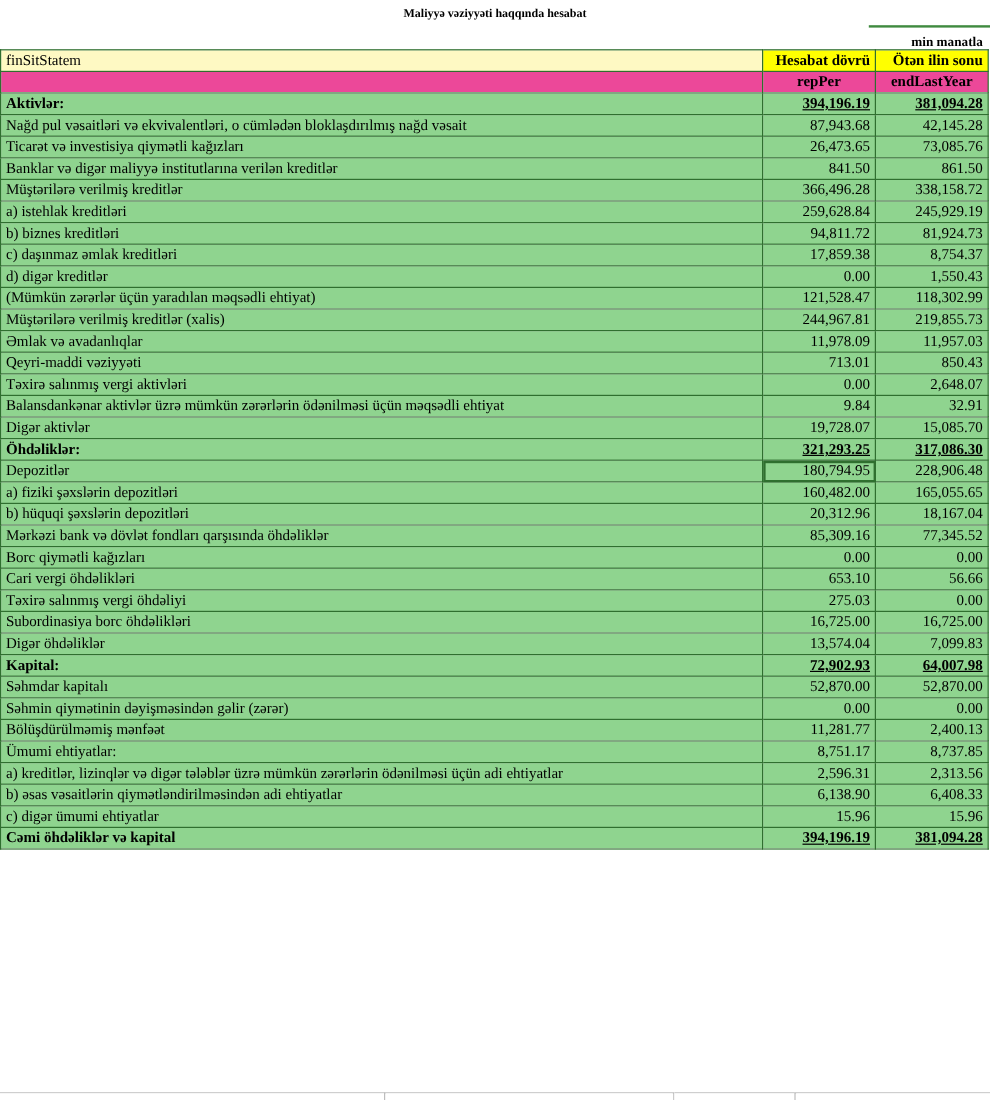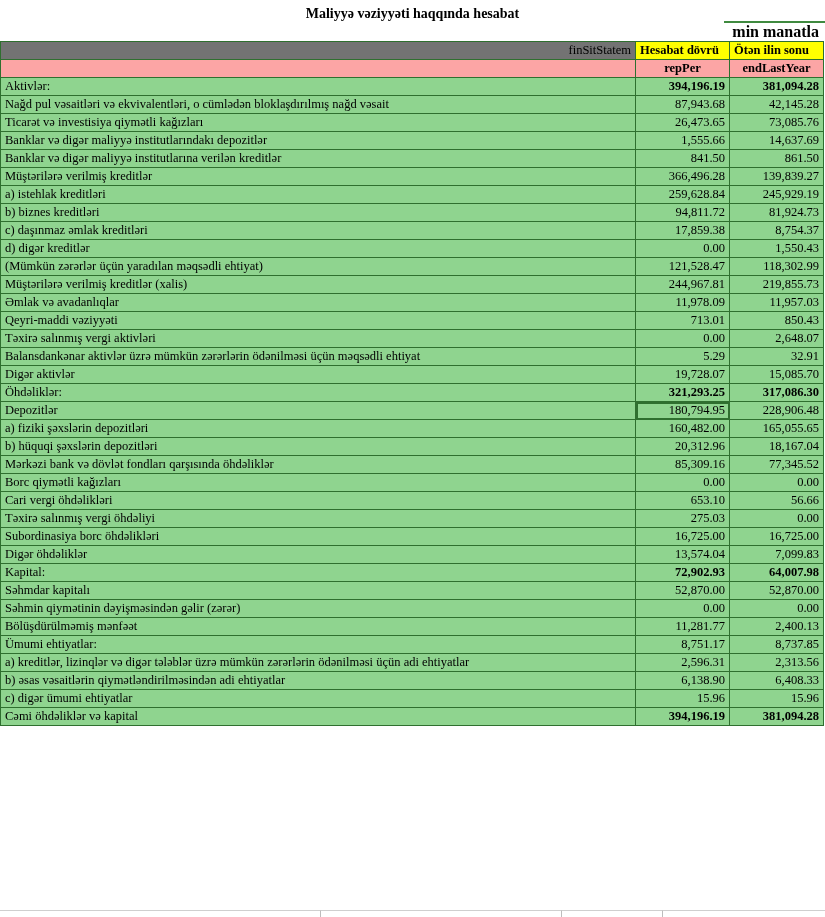--- a/index.html
+++ b/index.html
@@ -18,43 +18,43 @@
   .sheet {
     position: relative;
     width: 825px;
     height: 917px;
     box-sizing: border-box;
   }
   
   .title-row {
     height: 22px;
     display: flex;
-    align-items: flex-end;
+    align-items: center;
     justify-content: center;
     font-weight: bold;
-    font-size: 14px;
+    font-size: 10px;
     font-family: "Liberation Serif", serif;
   }
   .title-row .spacer-right {
     position: absolute;
     right: 0;
     top: 0;
     width: 101px;
     height: 21px;
     border-bottom: 2px solid #3f8a3f;
   }
   
   .units-row {
     height: 19px;
     display: flex;
     align-items: flex-end;
     justify-content: flex-end;
     padding-right: 6px;
     font-weight: bold;
-    font-size: 16px;
+    font-size: 11px;
     box-sizing: border-box;
   }
   table.fin {
     border-collapse: collapse;
     width: 823px;
     margin: 0;
     table-layout: fixed;
   }
   table.fin td, table.fin th {
     border: 1px solid #2f6f2f;
@@ -64,52 +64,52 @@
     height: 17px;
     box-sizing: border-box;
     overflow: hidden;
     white-space: nowrap;
   }
   col.c-label { width: 635px; }
   col.c-v1 { width: 94px; }
   col.c-v2 { width: 94px; }
 
   .hdr-label {
-    background: #737373;
-    text-align: right;
+    background: #fef9c3;
+    text-align: left;
     font-size: 13.5px;
     vertical-align: middle;
     height: 56px;
   }
   .hdr-col {
     background: #ffff00;
-    text-align: left;
+    text-align: right;
     font-weight: bold;
     font-size: 13px;
     vertical-align: middle;
     height: 56px;
   }
   .hdr-code {
-    background: #fca5a5;
+    background: #ec4899;
     text-align: center;
     font-weight: bold;
     font-size: 13px;
     height: 19px;
   }
   td.label {
     background: #8fd48f;
     text-align: left;
   }
-  td.label.bold { font-weight: normal; }
+  td.label.bold { font-weight: bold; }
   td.val {
     background: #8fd48f;
     text-align: right;
     font-variant-numeric: tabular-nums;
   }
-  td.val.bold { font-weight: bold; }
+  td.val.bold { font-weight: bold; text-decoration: underline; }
   tr.selected td.val.first {
     outline: 2px solid #2f6f2f;
     outline-offset: -2px;
   }
   
   .bottom-strip {
     position: absolute;
     left: 0;
     bottom: 0;
     width: 825px;
@@ -164,33 +164,28 @@
           <td class="label">Nağd pul vəsaitləri və  ekvivalentləri, o cümlədən bloklaşdırılmış nağd vəsait</td>
           <td class="val first">87,943.68</td>
           <td class="val">42,145.28</td>
         </tr>
         <tr>
           <td class="label">Ticarət və investisiya qiymətli kağızları</td>
           <td class="val first">26,473.65</td>
           <td class="val">73,085.76</td>
         </tr>
         <tr>
-          <td class="label">Banklar və digər maliyyə institutlarındakı depozitlər</td>
-          <td class="val first">1,555.66</td>
-          <td class="val">14,637.69</td>
-        </tr>
-        <tr>
           <td class="label">Banklar və digər maliyyə institutlarına verilən kreditlər</td>
           <td class="val first">841.50</td>
           <td class="val">861.50</td>
         </tr>
         <tr>
           <td class="label">Müştərilərə verilmiş kreditlər</td>
           <td class="val first">366,496.28</td>
-          <td class="val">139,839.27</td>
+          <td class="val">338,158.72</td>
         </tr>
         <tr>
           <td class="label">a) istehlak kreditləri</td>
           <td class="val first">259,628.84</td>
           <td class="val">245,929.19</td>
         </tr>
         <tr>
           <td class="label">b) biznes kreditləri</td>
           <td class="val first">94,811.72</td>
           <td class="val">81,924.73</td>
@@ -225,21 +220,21 @@
           <td class="val first">713.01</td>
           <td class="val">850.43</td>
         </tr>
         <tr>
           <td class="label">Təxirə salınmış vergi aktivləri</td>
           <td class="val first">0.00</td>
           <td class="val">2,648.07</td>
         </tr>
         <tr>
           <td class="label">Balansdankənar aktivlər üzrə mümkün zərərlərin ödənilməsi üçün məqsədli ehtiyat</td>
-          <td class="val first">5.29</td>
+          <td class="val first">9.84</td>
           <td class="val">32.91</td>
         </tr>
         <tr>
           <td class="label">Digər aktivlər</td>
           <td class="val first">19,728.07</td>
           <td class="val">15,085.70</td>
         </tr>
         <tr>
           <td class="label bold">Öhdəliklər:</td>
           <td class="val bold first">321,293.25</td>

